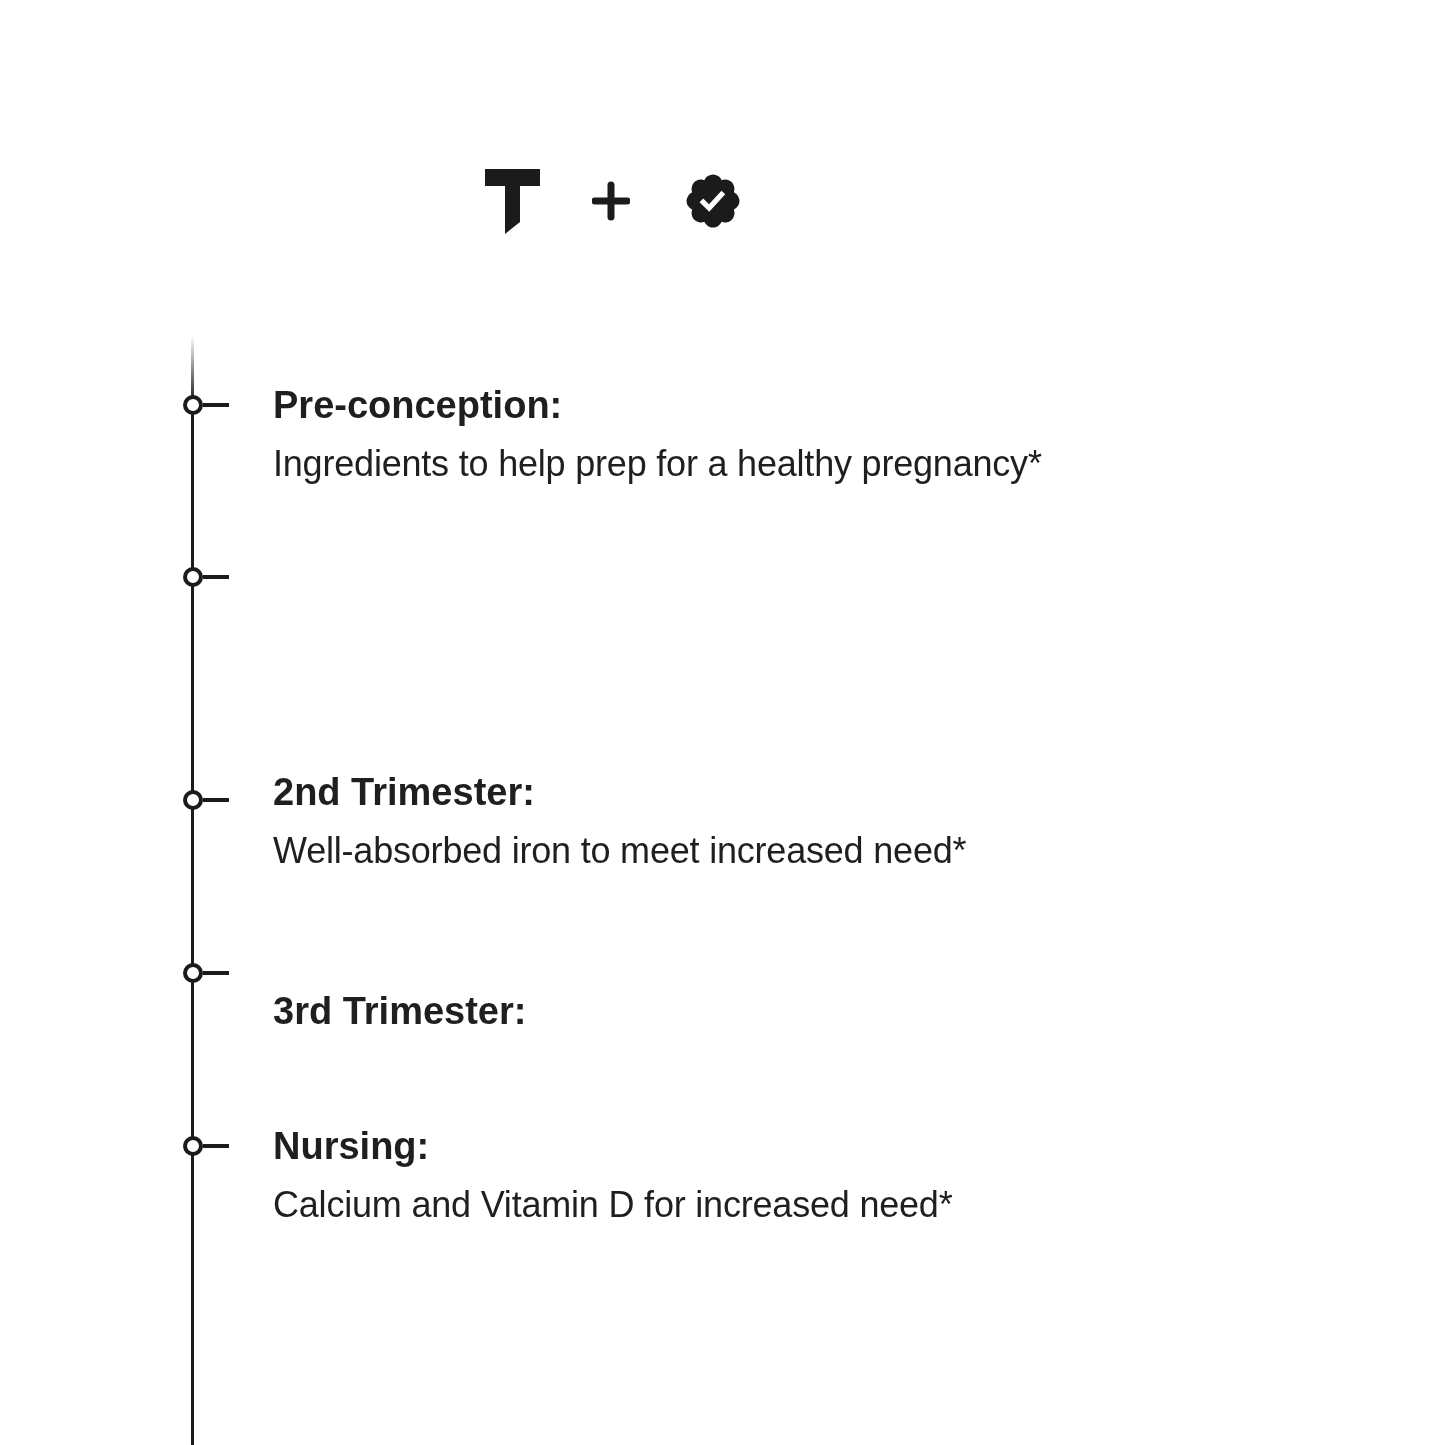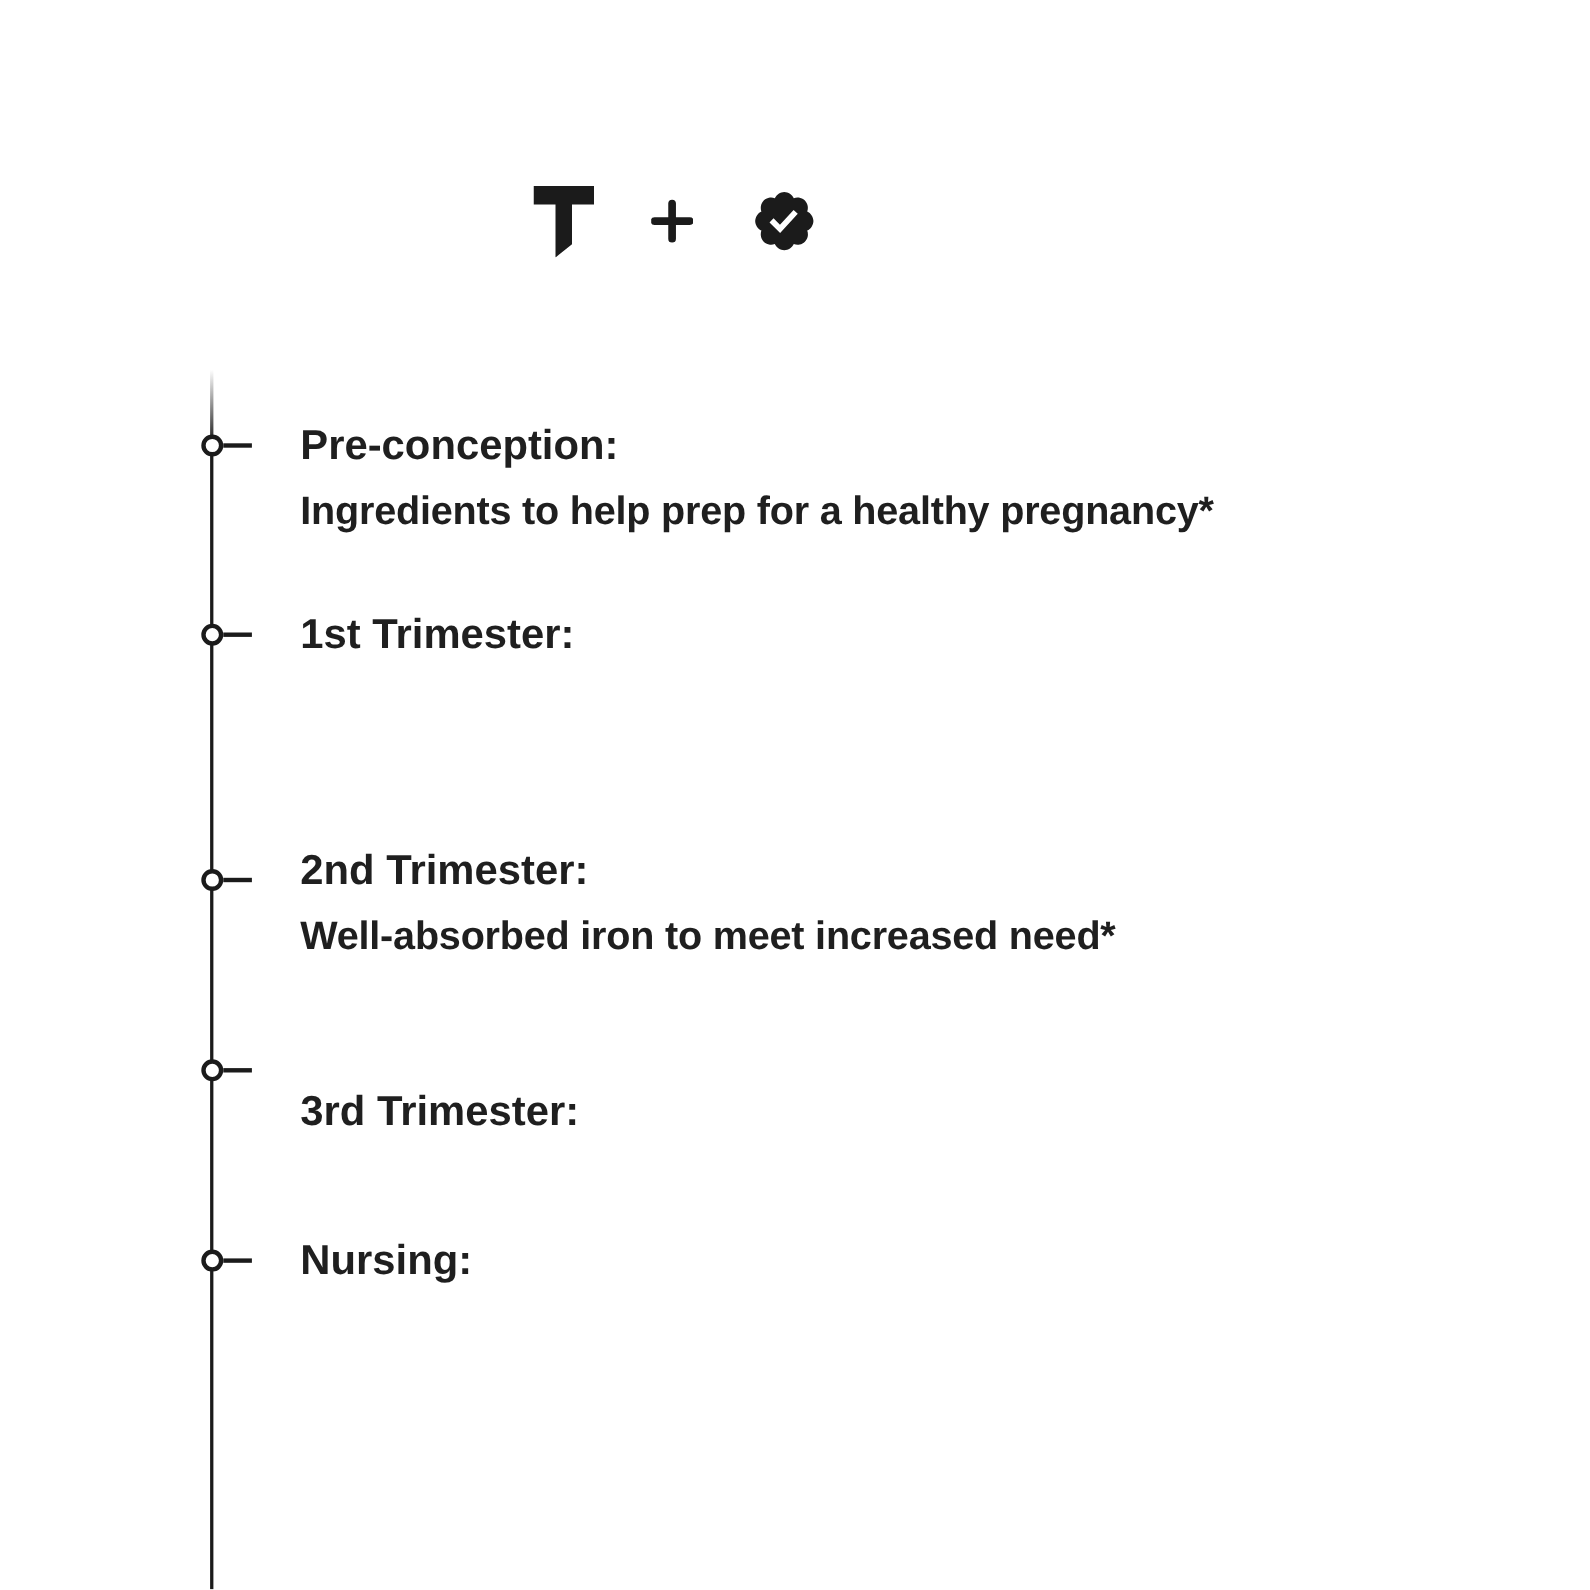--- a/index.html
+++ b/index.html
@@ -66,21 +66,21 @@
     font-size: 38px;
     line-height: 48px;
     font-weight: 700;
     letter-spacing: 0;
     color: #1f1f1f;
   }
   .milestone p {
     margin: 9px 0 0 0;
     font-size: 36px;
     line-height: 52px;
-    font-weight: 700;
+    font-weight: 400;
     letter-spacing: -0.2px;
     color: #1f1f1f;
   }
 </style>
 </head>
 <body>
 
 <div class="canvas">
 
   <header class="brand-lockup">
@@ -118,29 +118,29 @@
     <span class="node-circle" style="top:1136px"></span>
     <span class="node-tick" style="top:1144px"></span>
   </div>
 
   <section class="milestone" style="top:381px">
     <h2>Pre-conception:</h2>
     <p>Ingredients to help prep for a healthy pregnancy*</p>
   </section>
 
   <section class="milestone" style="top:553px">
-    <h2>1st Trimester:</h2>
   </section>
 
   <section class="milestone" style="top:768px">
     <h2>2nd Trimester:</h2>
     <p>Well-absorbed iron to meet increased need*</p>
   </section>
 
   <section class="milestone" style="top:987px">
     <h2>3rd Trimester:</h2>
   </section>
 
   <section class="milestone" style="top:1122px">
     <h2>Nursing:</h2>
+    <p>Calcium and Vitamin D for increased need*</p>
   </section>
 
 </div>
 
 </body></html>

